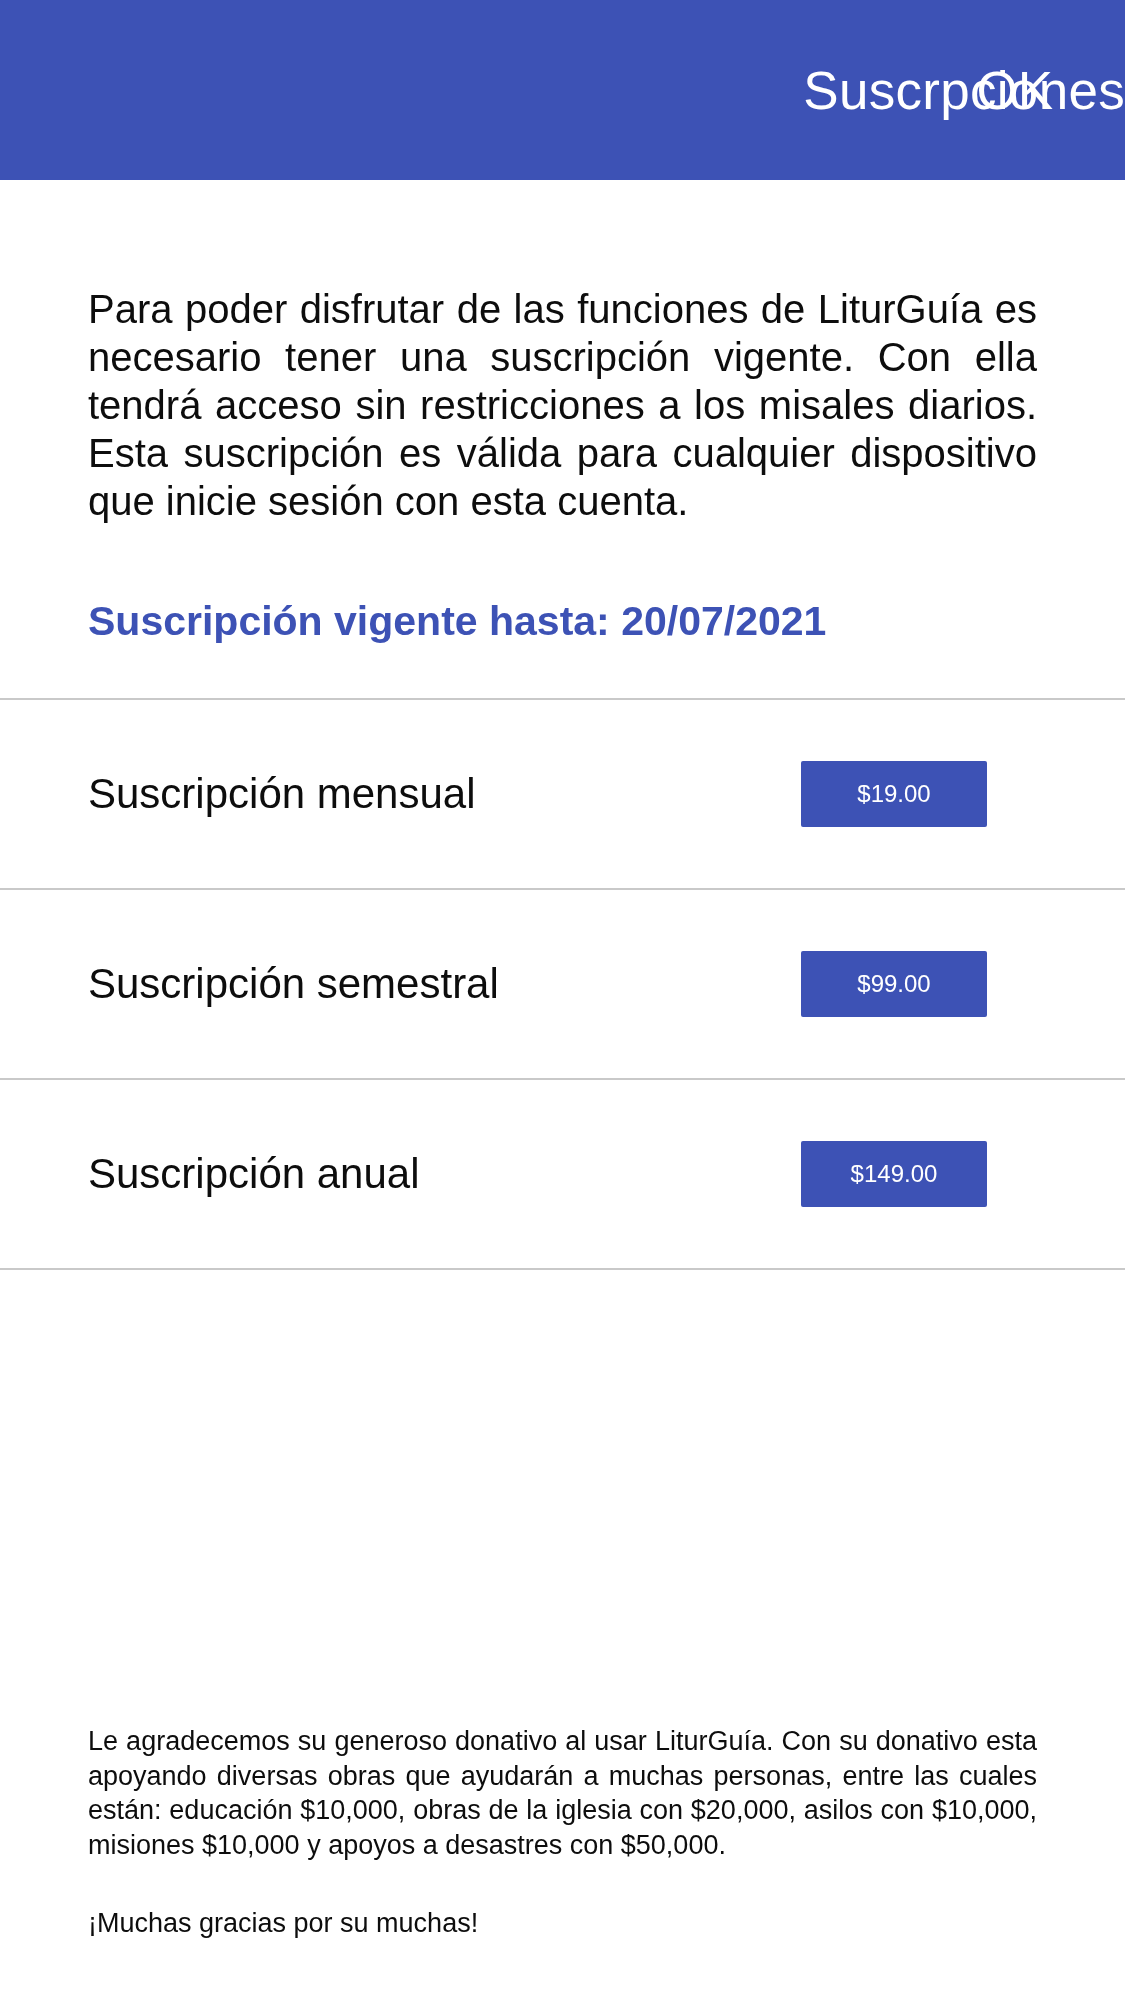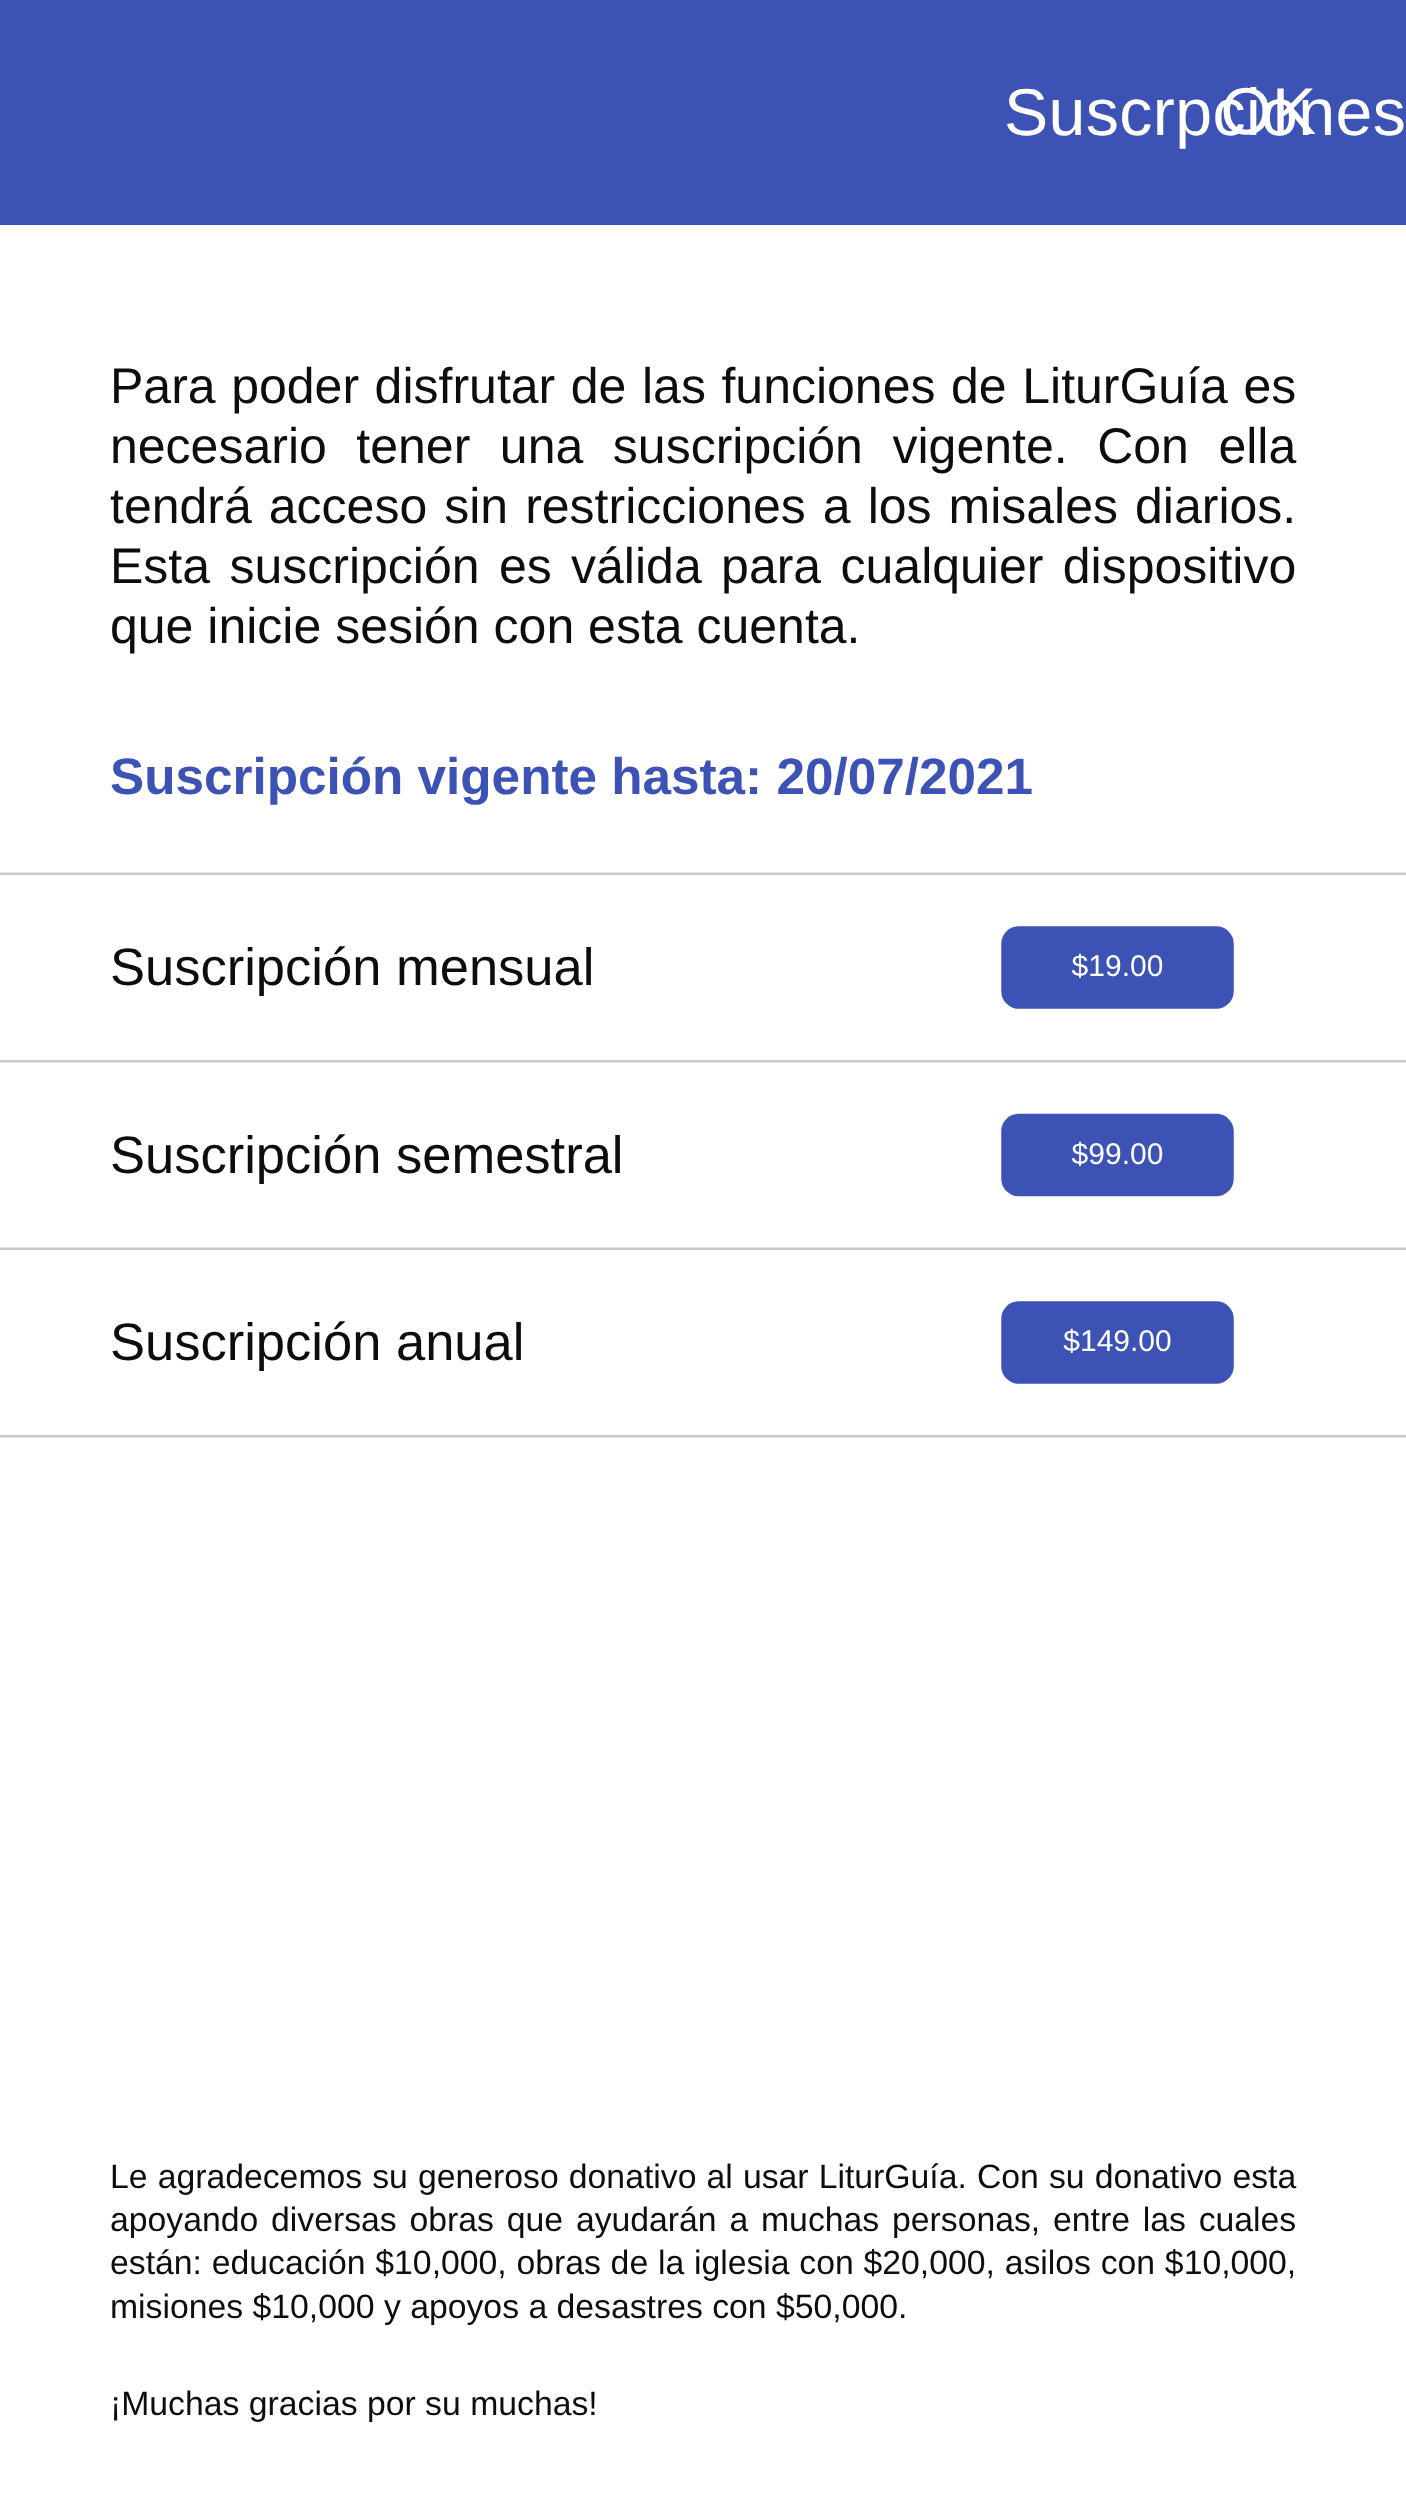--- a/index.html
+++ b/index.html
@@ -69,38 +69,38 @@
     color: #3d52b5;
     line-height: 1.2;
   }
 
   
   .plans {
     margin-top: 52px;
     border-top: 2px solid #c9c9c9;
   }
   .plan-row {
-    height: 150px;
+    height: 190px;
     display: flex;
     align-items: center;
     justify-content: space-between;
     border-bottom: 2px solid #c9c9c9;
     padding: 0 88px;
     gap: 24px;
   }
   .plan-label {
     font-size: 42px;
     color: #0d0d0d;
     line-height: 1.1;
   }
   .price-button {
     background: #3d52b5;
     color: #ffffff;
     border: none;
-    border-radius: 14px;
+    border-radius: 2px;
     min-width: 186px;
     height: 66px;
     font-size: 24px;
     font-family: "Liberation Sans", sans-serif;
     cursor: pointer;
     display: flex;
     align-items: center;
     justify-content: center;
     margin-right: 50px;
     padding: 16px 22px;

